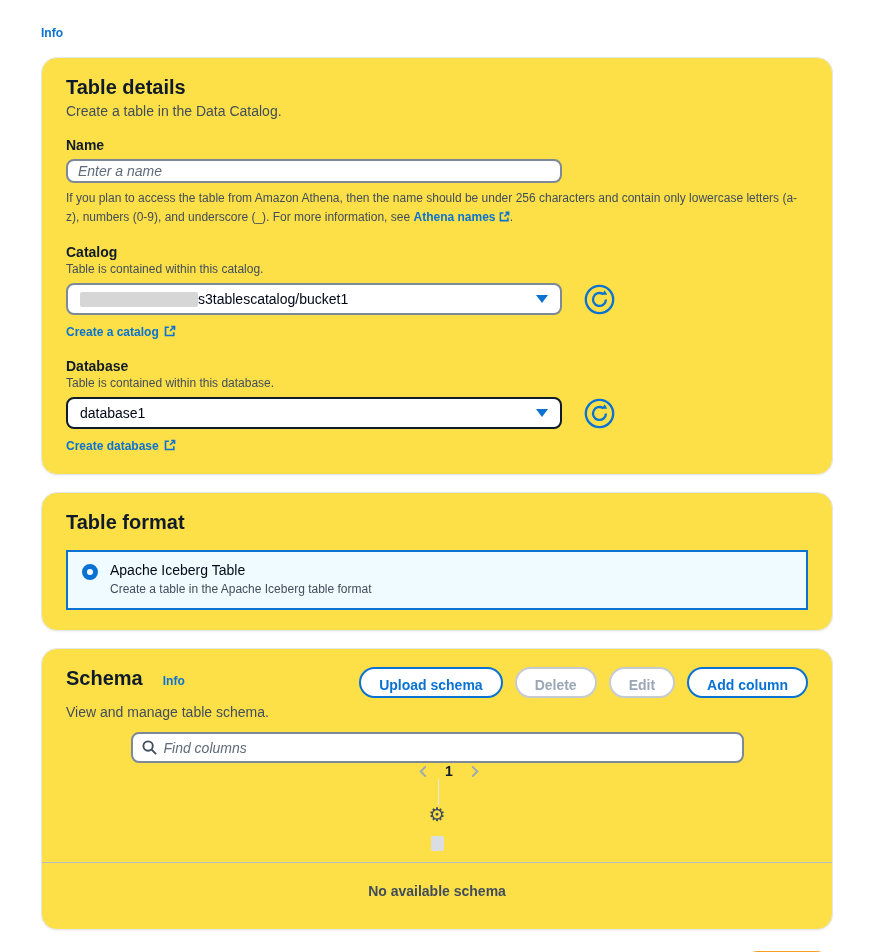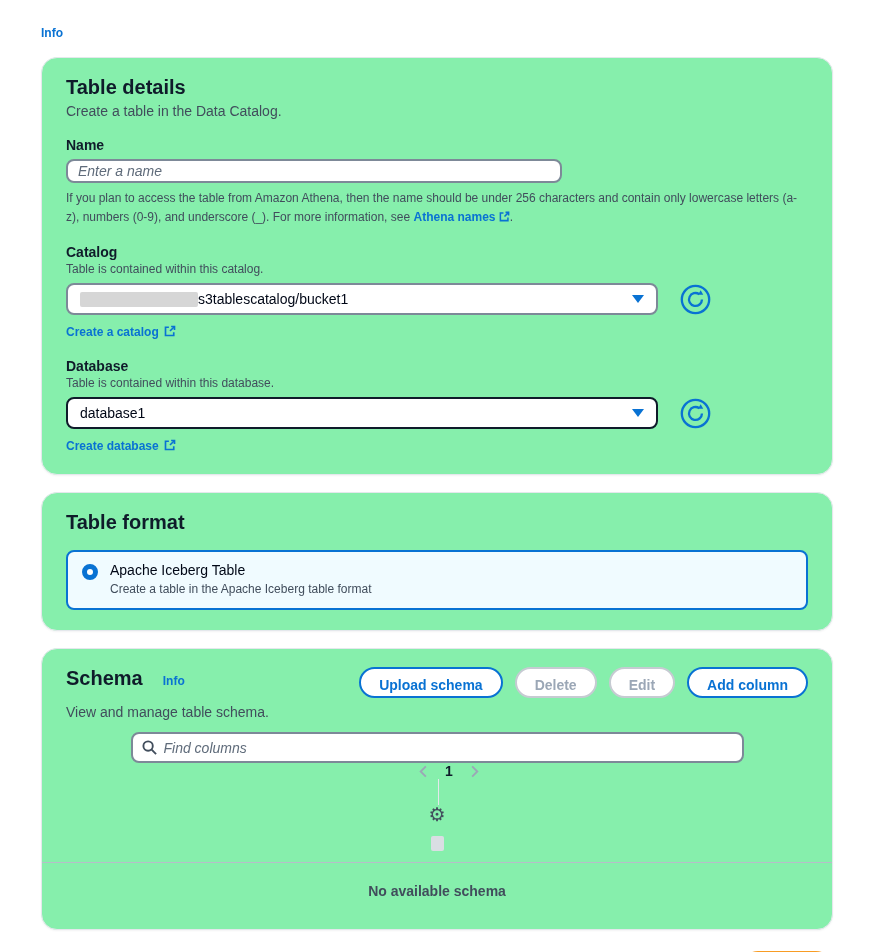--- a/index.html
+++ b/index.html
@@ -12,21 +12,21 @@
   }
   .page { padding: 26px 41px 0 41px; }
 
   
   .title-row { display: flex; align-items: baseline; gap: 10px; }
   h1 { font-size: 24px; font-weight: 800; letter-spacing: -0.2px; color: #0f1b2a; }
   .info-link { color: #0972d3; font-size: 12px; font-weight: 700; text-decoration: none; cursor: pointer; }
 
   
   .card {
-    background: #86efac;
+    background: #fde047;
     border: 1px solid #e4e8ec;
     border-radius: 16px;
     box-shadow: 0 1px 2px rgba(0,28,36,.05);
     padding: 18px 24px 20px 24px;
     margin-top: 17px;
   }
   h2 { font-size: 20px; font-weight: 800; color: #0f1b2a; }
   .card-desc { font-size: 14px; color: #414d5c; margin-top: 4px; }
 
   
@@ -41,21 +41,21 @@
     font-family: "Liberation Sans", sans-serif;
     margin-top: 6px; outline: none; background: #fff;
   }
   .text-input::placeholder { font-style: italic; color: #5f6b7a; }
 
   .help-text { font-size: 12px; color: #414d5c; line-height: 1.55; margin-top: 6px; }
   .help-text a { color: #0972d3; font-weight: 700; text-decoration: none; cursor: pointer; }
 
   .select-row { display: flex; align-items: center; margin-top: 7px; }
   .select-control {
-    width: 592px; height: 32px;
+    width: 496px; height: 32px;
     border: 2px solid #7d8998; border-radius: 8px;
     background: #fff; display: flex; align-items: center;
     padding: 0 12px; cursor: pointer; font-size: 14px; color: #000716;
   }
   .select-control.focused { border-color: #0f1b2a; }
   .select-value { flex: 1; display: flex; align-items: center; white-space: nowrap; overflow: hidden; }
   .caret-down {
     width: 0; height: 0;
     border-left: 6px solid transparent; border-right: 6px solid transparent;
     border-top: 8px solid #0972d3; margin-left: 8px;
@@ -70,21 +70,21 @@
 
   .create-link {
     display: inline-flex; gap: 5px;
     color: #0972d3; font-size: 12px; font-weight: 700; text-decoration: none;
     margin-top: 10px; cursor: pointer;
   }
 
   
   .radio-card {
     margin-top: 16px;
-    border: 2px solid #0972d3; border-radius: 8px;
+    border: 2px solid #0972d3; border-radius: 0;
     background: #f0fbff;
     padding: 10px 14px 12px 14px;
     display: flex; gap: 12px; align-items: flex-start; cursor: pointer;
   }
   .radio {
     width: 16px; height: 16px; border-radius: 50%;
     border: 5px solid #0972d3; background: #fff; margin-top: 2px; flex: none;
   }
   .radio-label { font-size: 14px; color: #000716; }
   .radio-desc { font-size: 12px; color: #414d5c; margin-top: 4px; }

